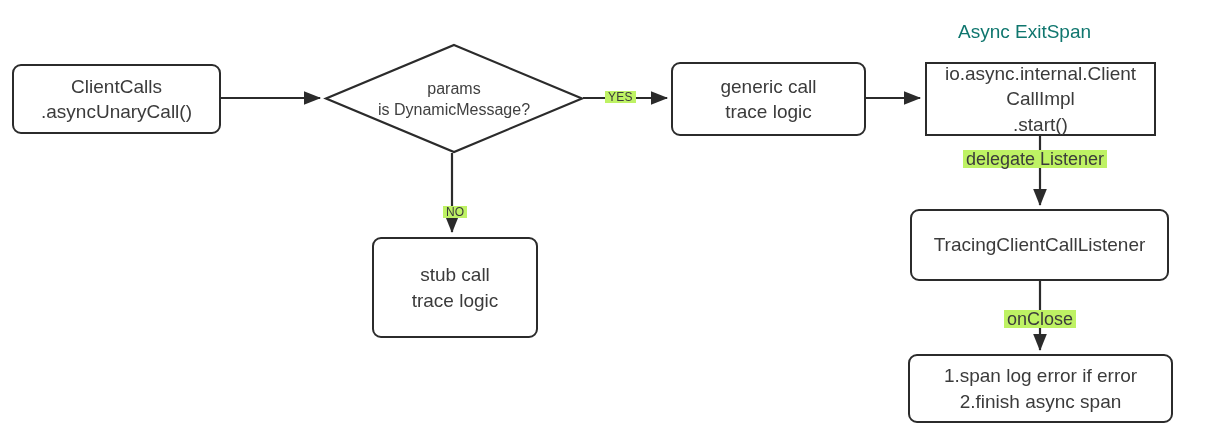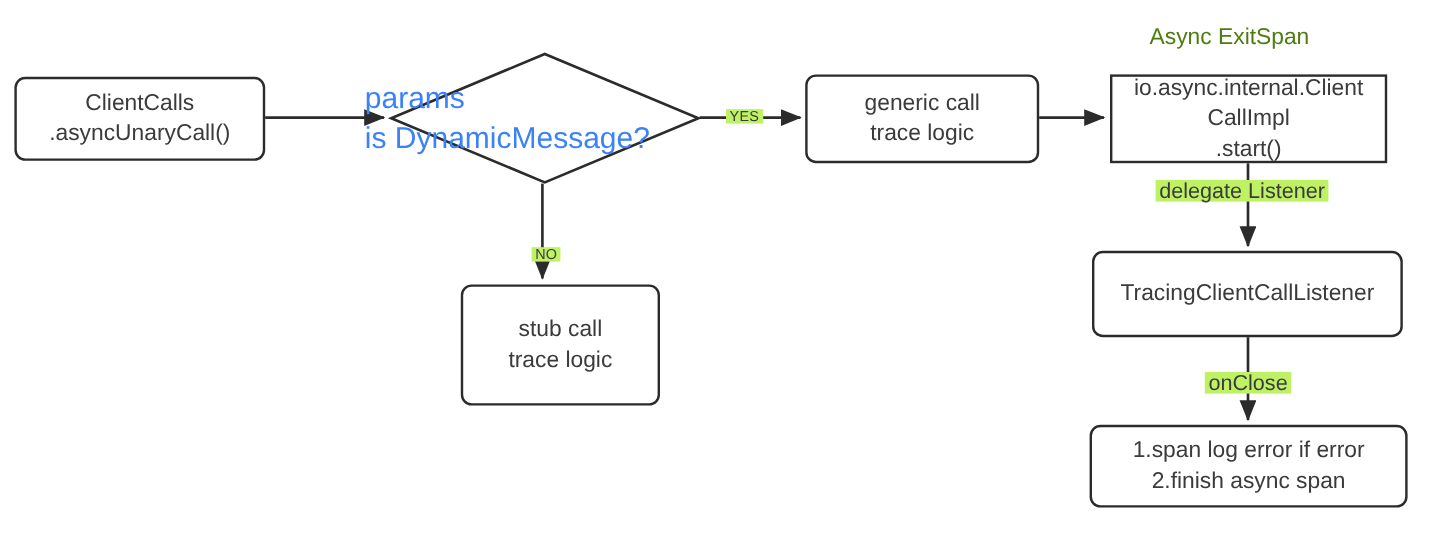--- a/index.html
+++ b/index.html
@@ -49,22 +49,23 @@
     position: absolute;
     left: 0;
     top: 0;
     overflow: visible;
   }
   .diamond-label {
     position: absolute;
     left: 50%;
     top: 50%;
     transform: translate(-50%, -50%);
-    color: #3b82f6;
-    font-size: 25px;
+    text-align: center;
+    color: #404040;
+    font-size: 16px;
     line-height: 1.32;
     white-space: pre-line;
     width: 300px;
   }
 
   .edge-label {
     position: absolute;
     color: #3b3b3b;
     font-size: 18px;
     line-height: 1;
@@ -101,34 +102,34 @@
 
     <line x1="452" y1="153" x2="452" y2="232" stroke="#2b2b2b" stroke-width="2.2" marker-end="url(#arrow)"></line>
 
     <line x1="866" y1="98" x2="920" y2="98" stroke="#2b2b2b" stroke-width="2.2" marker-end="url(#arrow)"></line>
 
     <line x1="1040" y1="136" x2="1040" y2="205" stroke="#2b2b2b" stroke-width="2.2" marker-end="url(#arrow)"></line>
 
     <line x1="1040" y1="281" x2="1040" y2="350" stroke="#2b2b2b" stroke-width="2.2" marker-end="url(#arrow)"></line>
   </svg>
 
-  <div class="annotation" style="left:958px; top:22px; color:#4d7c0f;">Async ExitSpan</div>
+  <div class="annotation" style="left:958px; top:22px; color:#0f766e;">Async ExitSpan</div>
 
   <div class="node rounded" style="left:12px; top:64px; width:209px; height:70px;">ClientCalls
 .asyncUnaryCall()</div>
 
   <div class="diamond-wrap" style="left:325px; top:44px; width:258px; height:109px;">
     <svg width="258" height="109" viewBox="0 0 258 109">
       <polygon points="129,1 257,54.5 129,108 1,54.5" fill="#ffffff" stroke="#2b2b2b" stroke-width="2.2"></polygon>
     </svg>
     <div class="diamond-label">params
 is DynamicMessage?</div>
   </div>
 
-  <div class="node rounded" style="left:384px; top:237px; width:166px; height:101px;">stub call
+  <div class="node rounded" style="left:372px; top:237px; width:166px; height:101px;">stub call
 trace logic</div>
 
   <div class="node rounded" style="left:671px; top:62px; width:195px; height:74px;">generic call
 trace logic</div>
 
   <div class="node sharp" style="left:925px; top:62px; width:231px; height:74px;">io.async.internal.Client
 CallImpl
 .start()</div>
 
   <div class="node rounded" style="left:910px; top:209px; width:259px; height:72px;">TracingClientCallListener</div>

